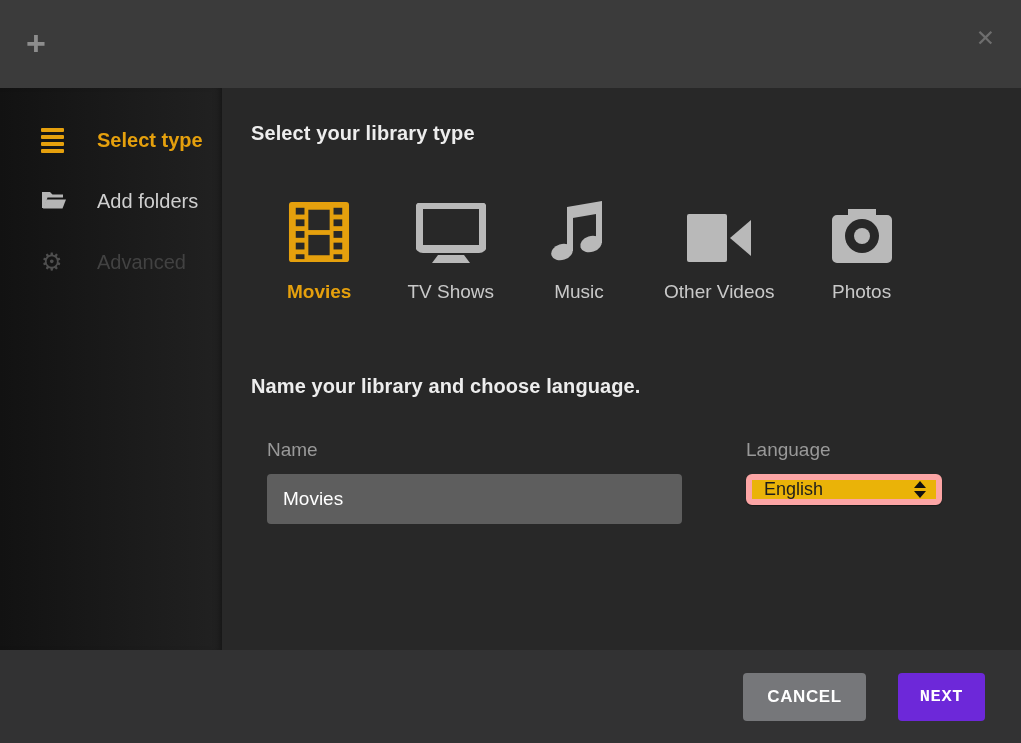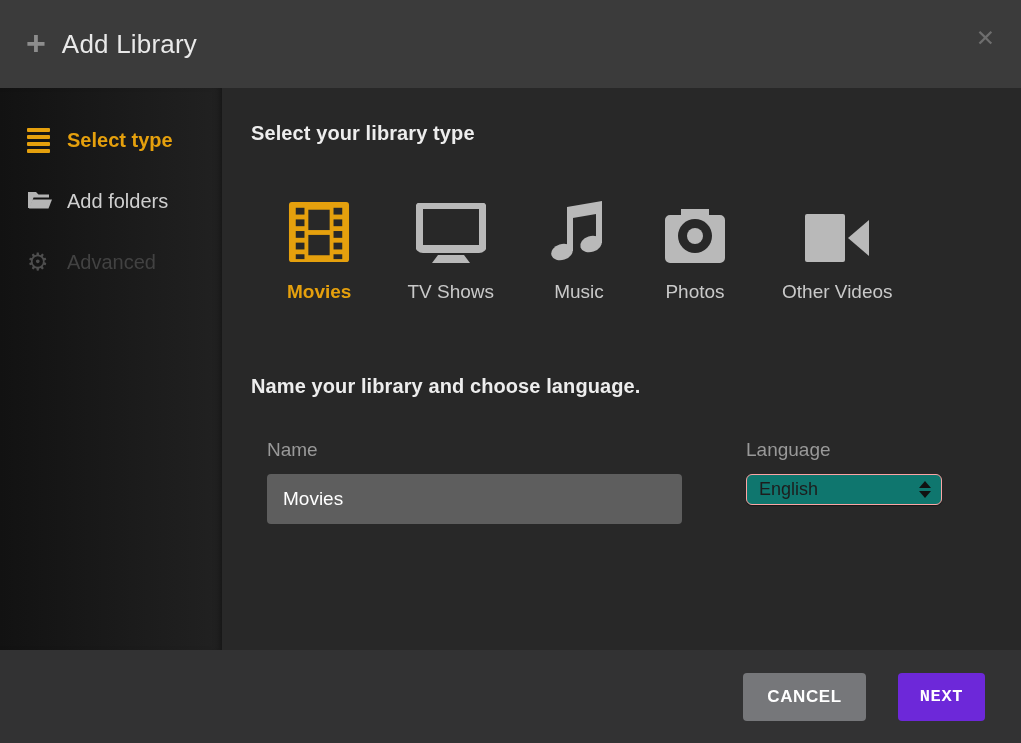--- a/index.html
+++ b/index.html
@@ -29,22 +29,22 @@
   
   .body { flex: 1 1 auto; display: flex; min-height: 0; }
 
   .sidebar {
     flex: 0 0 222px; width: 222px;
     background: linear-gradient(to right, #121212, #212121);
     box-shadow: inset -6px 0 8px -6px rgba(0,0,0,0.55);
     padding-top: 32px;
   }
   .side-item {
-    display: flex; align-items: center; height: 40px; padding-left: 27px;
-    margin-bottom: 21px; cursor: pointer;
+    display: flex; align-items: center; height: 40px; padding-left: 41px;
+    margin-bottom: 21px; cursor: pointer; gap: 16px;
   }
   .side-item .side-icon { width: 30px; margin-right: 10px; display: flex; align-items: center; }
   .side-item .side-label { font-size: 20px; }
 
   .side-item.active .side-label { color: #e5a00d; font-weight: 700; }
   .side-item.normal .side-label { color: #cfcfcf; }
   .side-item.disabled .side-label { color: #424242; cursor: default; }
   .side-item.disabled { cursor: default; }
 
   .bars-icon { display: inline-flex; flex-direction: column; gap: 3px; }
@@ -66,22 +66,22 @@
   .fields-row { display: flex; margin-top: 41px; }
   .field-label { color: #999999; font-size: 19px; margin-bottom: 13px; }
   .name-col { width: 415px; margin-left: 16px; }
   .name-input {
     width: 415px; height: 50px; background: #5e5e5e; border: none; border-radius: 4px;
     color: #ffffff; font-size: 19px; padding: 0 16px;
     font-family: "Liberation Sans", sans-serif; outline: none;
   }
   .lang-col { margin-left: 64px; }
   .select-box {
-    width: 196px; height: 31px; background: #0f766e;
-    border: 1px solid #fca5a5; border-radius: 6px;
+    width: 196px; height: 31px; background: #eab308;
+    border: 6px solid #fca5a5; border-radius: 6px;
     box-shadow: 0 1px 1px rgba(0,0,0,0.4);
     display: flex; align-items: center; padding: 0 10px 0 12px; cursor: pointer;
   }
   .select-value { flex: 1; color: #1d1d1d; font-size: 18px; }
   .select-arrows { display: flex; flex-direction: column; gap: 3px; align-items: center; }
   .select-arrows .up {
     width: 0; height: 0; border-left: 6px solid transparent; border-right: 6px solid transparent;
     border-bottom: 7px solid #111;
   }
   .select-arrows .down {
@@ -105,21 +105,20 @@
 
   svg { display: block; }
 </style>
 </head>
 <body>
 
 <div class="window">
 
   <div class="header">
     <span class="plus-icon">+</span>
-    <span class="header-title">Add Library</span>
     <button class="close-btn">✕</button>
   </div>
 
   <div class="body">
 
     <div class="sidebar">
       <div class="side-item active">
         <span class="side-icon">
           <span class="bars-icon">
               <i></i>
@@ -195,37 +194,37 @@
                 <ellipse cx="12" cy="51" rx="11" ry="8" transform="rotate(-18 12 51)"></ellipse>
                 <ellipse cx="41" cy="43" rx="11" ry="8" transform="rotate(-18 41 43)"></ellipse>
               </g>
             </svg>
           </span>
           <span class="type-label">Music</span>
         </div>
 
         <div class="type-item">
           <span class="type-icon">
+            <svg width="66" height="50" viewBox="0 0 66 50">
+              <rect x="1" y="1" width="40" height="48" rx="2" fill="#b9b9b9"></rect>
+              <polygon fill="#b9b9b9" points="44,25 65,7 65,43"></polygon>
+            </svg>
+          </span>
+          <span class="type-label">Other Videos</span>
+        </div>
+
+        <div class="type-item">
+          <span class="type-icon">
             <svg width="62" height="58" viewBox="0 0 62 58">
               <path fill="#b9b9b9" d="M6 10 h11 v-6 h28 v6 h11 a5 5 0 0 1 5 5 v38 a5 5 0 0 1 -5 5 H6 a5 5 0 0 1 -5 -5 V15 a5 5 0 0 1 5 -5 Z"></path>
               <circle cx="31" cy="31" r="17" fill="#282828"></circle>
               <circle cx="31" cy="31" r="8" fill="#b9b9b9"></circle>
             </svg>
           </span>
           <span class="type-label">Photos</span>
-        </div>
-
-        <div class="type-item">
-          <span class="type-icon">
-            <svg width="66" height="50" viewBox="0 0 66 50">
-              <rect x="1" y="1" width="40" height="48" rx="2" fill="#b9b9b9"></rect>
-              <polygon fill="#b9b9b9" points="44,25 65,7 65,43"></polygon>
-            </svg>
-          </span>
-          <span class="type-label">Other Videos</span>
         </div>
 
       </div>
 
       <div class="section-heading heading-2">Name your library and choose language.</div>
 
       <div class="fields-row">
         <div class="name-col">
           <div class="field-label">Name</div>
           <input class="name-input" type="text" value="Movies" style="">

